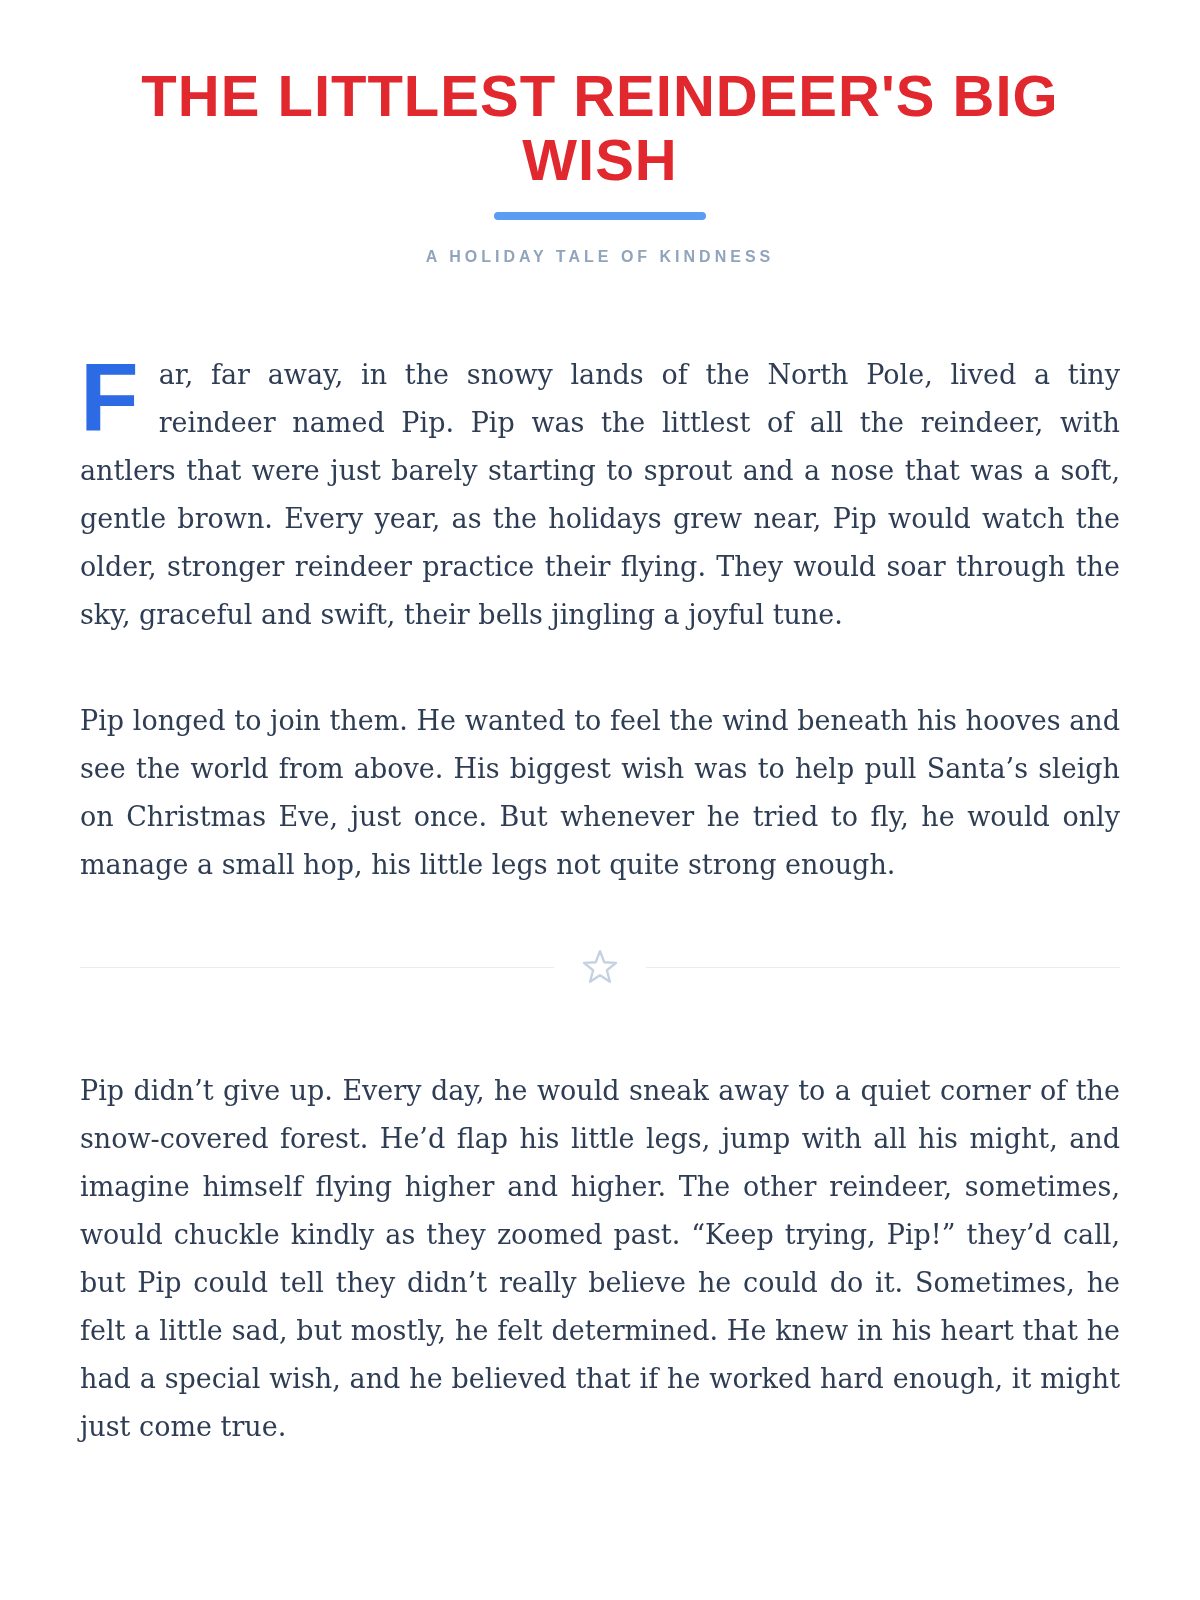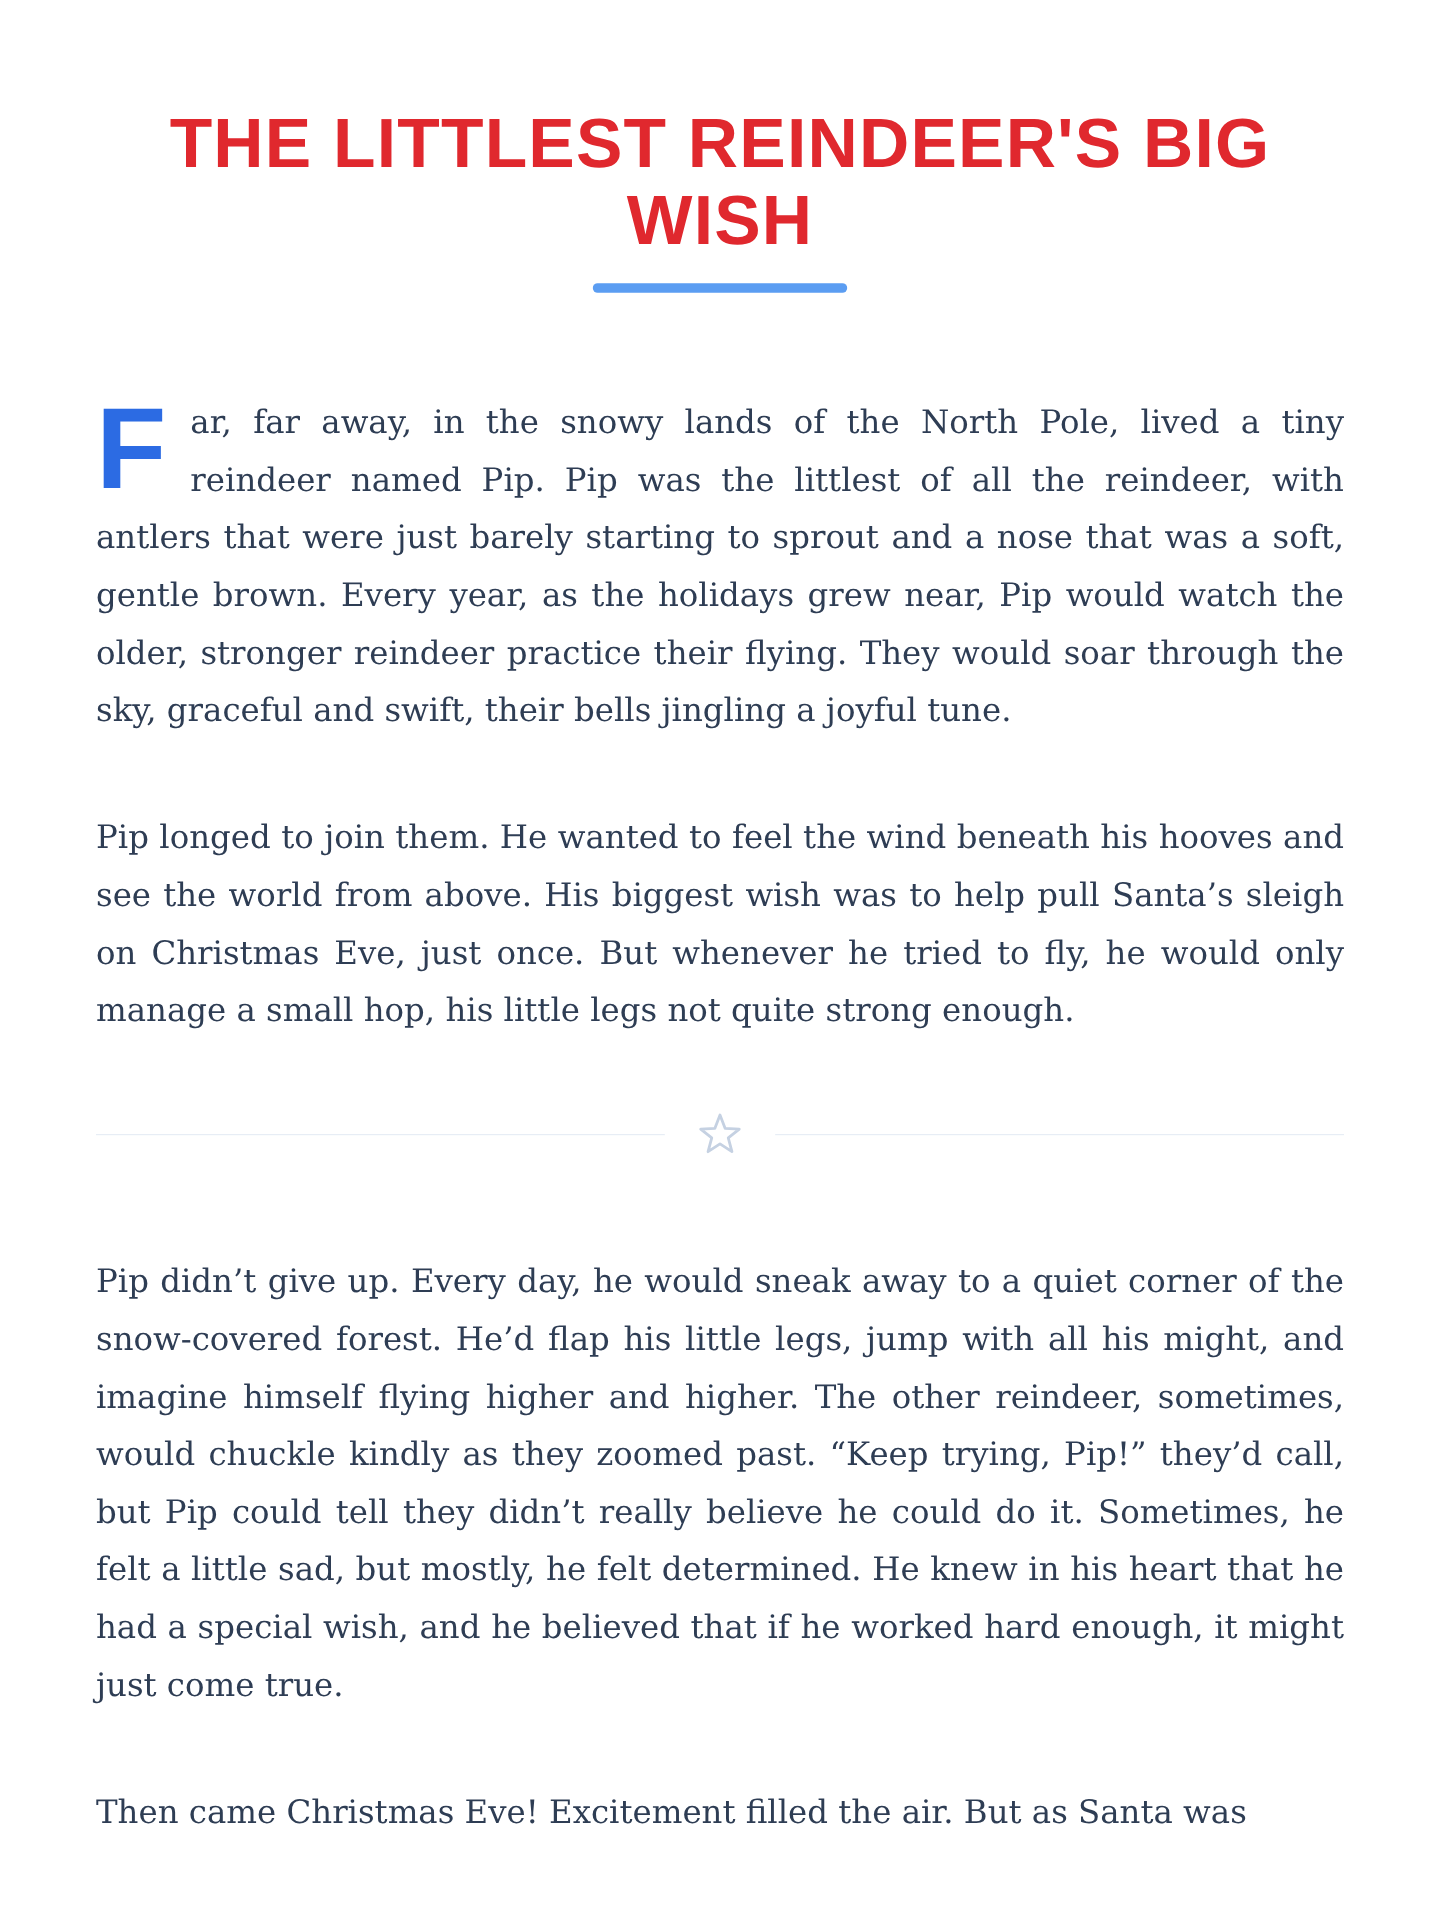--- a/index.html
+++ b/index.html
@@ -16,21 +16,21 @@
     margin: 0 auto;
   }
   .title {
     font-family: "Liberation Sans", sans-serif;
     font-weight: 900;
     font-size: 58px;
     line-height: 1.1;
     letter-spacing: 1px;
     color: #e0282e;
     text-align: center;
-    margin: 88px 0 0 0;
+    margin: 64px 0 0 0;
   }
   .accent-bar {
     width: 212px;
     height: 8px;
     border-radius: 4px;
     background: #5b9df2;
     margin: 20px auto 0 auto;
   }
   .subtitle {
     font-family: "Liberation Sans", sans-serif;
@@ -85,34 +85,34 @@
 </head>
 <body>
 
 <div class="page">
   <div class="content">
 
     <h1 class="title">THE LITTLEST REINDEER'S BIG WISH</h1>
 
     <div class="accent-bar"></div>
 
+    <div class="subtitle">A HOLIDAY TALE OF KINDNESS</div>
 
     <div class="story">
 
       <p><span class="dropcap">F</span><span>ar, far away, in the snowy lands of the North Pole, lived a tiny reindeer named <b>Pip</b>. Pip was the littlest of all the reindeer, with antlers that were just barely starting to sprout and a nose that was a soft, gentle brown. Every year, as the holidays grew near, Pip would watch the older, stronger reindeer practice their flying. They would soar through the sky, graceful and swift, their bells jingling a joyful tune.</span></p>
 
       <p>Pip longed to join them. He wanted to feel the wind beneath his hooves and see the world from above. His biggest wish was to help pull Santa’s sleigh on Christmas Eve, just once. But whenever he tried to fly, he would only manage a small hop, his little legs not quite strong enough.</p>
 
       <div class="divider">
         <span class="star-wrap">
           <svg width="36" height="36" viewBox="0 0 34 34" fill="none">
             <polygon points="17,2 21,12.5 32.2,13.1 23.5,20.1 26.4,30.9 17,24.8 7.6,30.9 10.5,20.1 1.8,13.1 13,12.5" fill="#ffffff" stroke="#c5d1e2" stroke-width="2.2" stroke-linejoin="round"></polygon>
           </svg>
         </span>
       </div>
 
       <p>Pip didn’t give up. Every day, he would sneak away to a quiet corner of the snow-covered forest. He’d flap his little legs, jump with all his might, and imagine himself flying higher and higher. The other reindeer, sometimes, would chuckle kindly as they zoomed past. “Keep trying, Pip!” they’d call, but Pip could tell they didn’t really believe he could do it. Sometimes, he felt a little sad, but mostly, he felt <b>determined</b>. He knew in his heart that he had a special wish, and he believed that if he worked hard enough, it might just come true.</p>
 
-      <p>Then came Christmas Eve! Excitement filled the air. But as Santa was</p>
 
     </div>
   </div>
 </div>
 
 </body></html>

